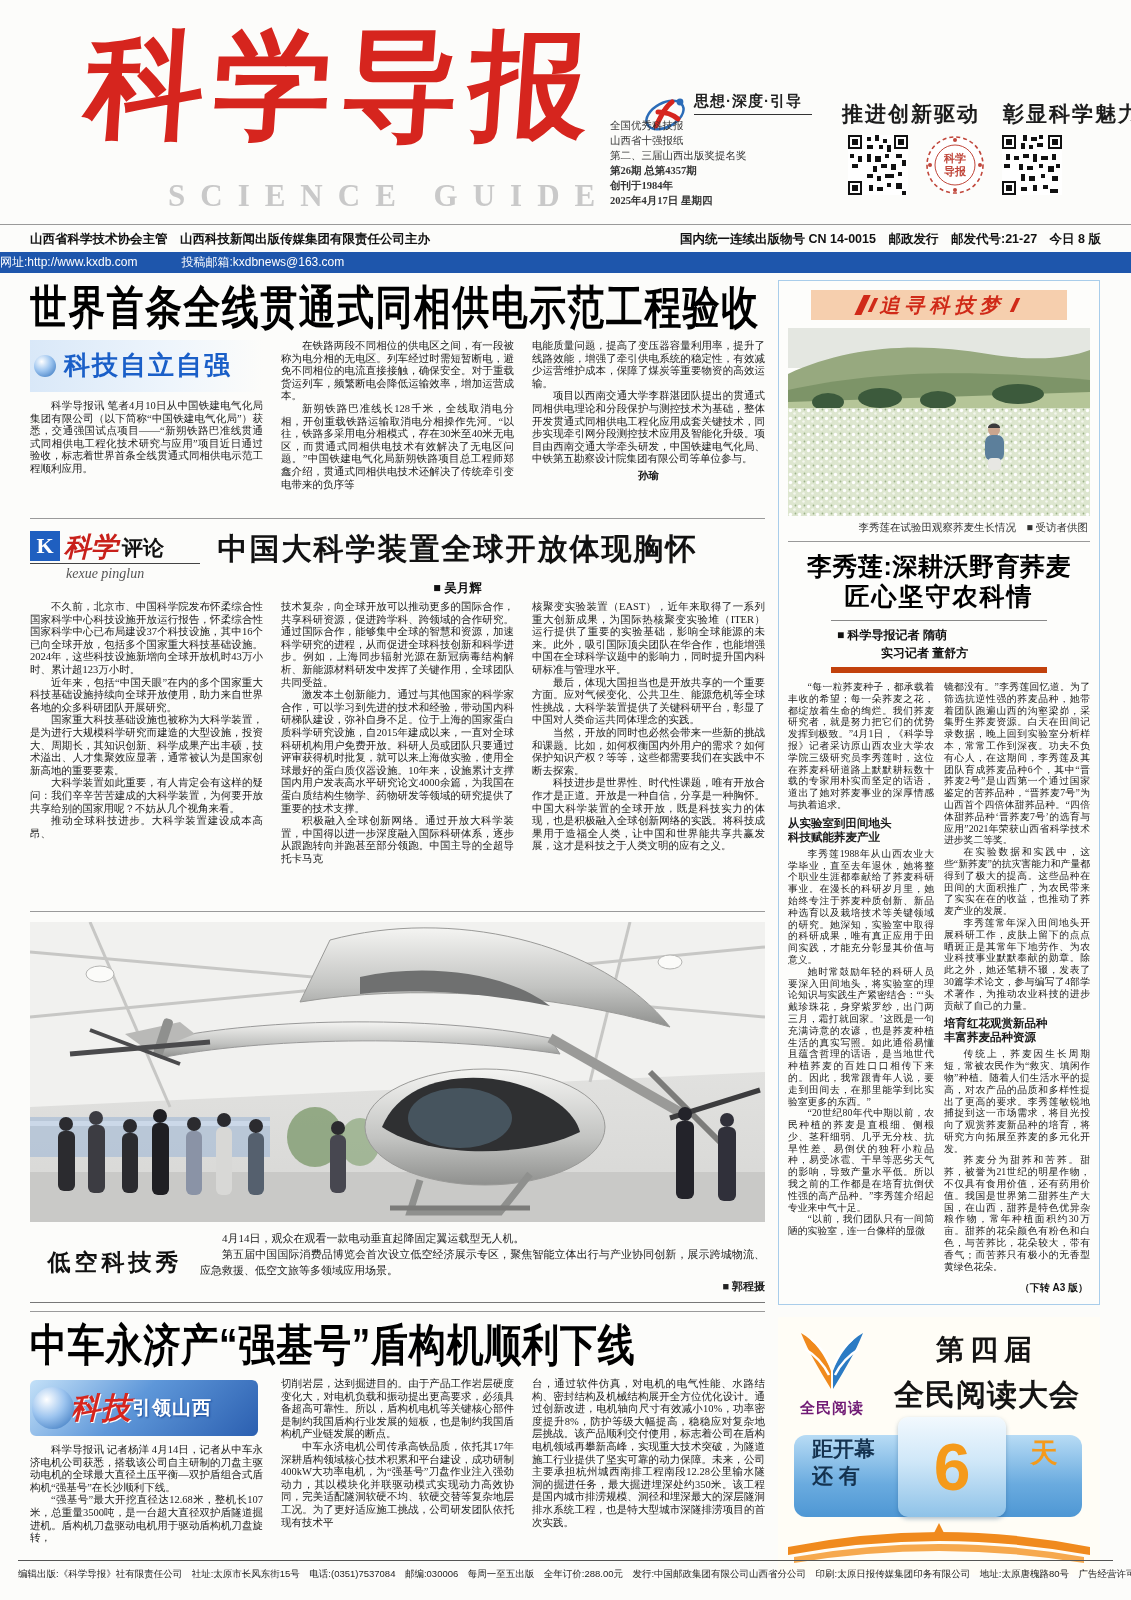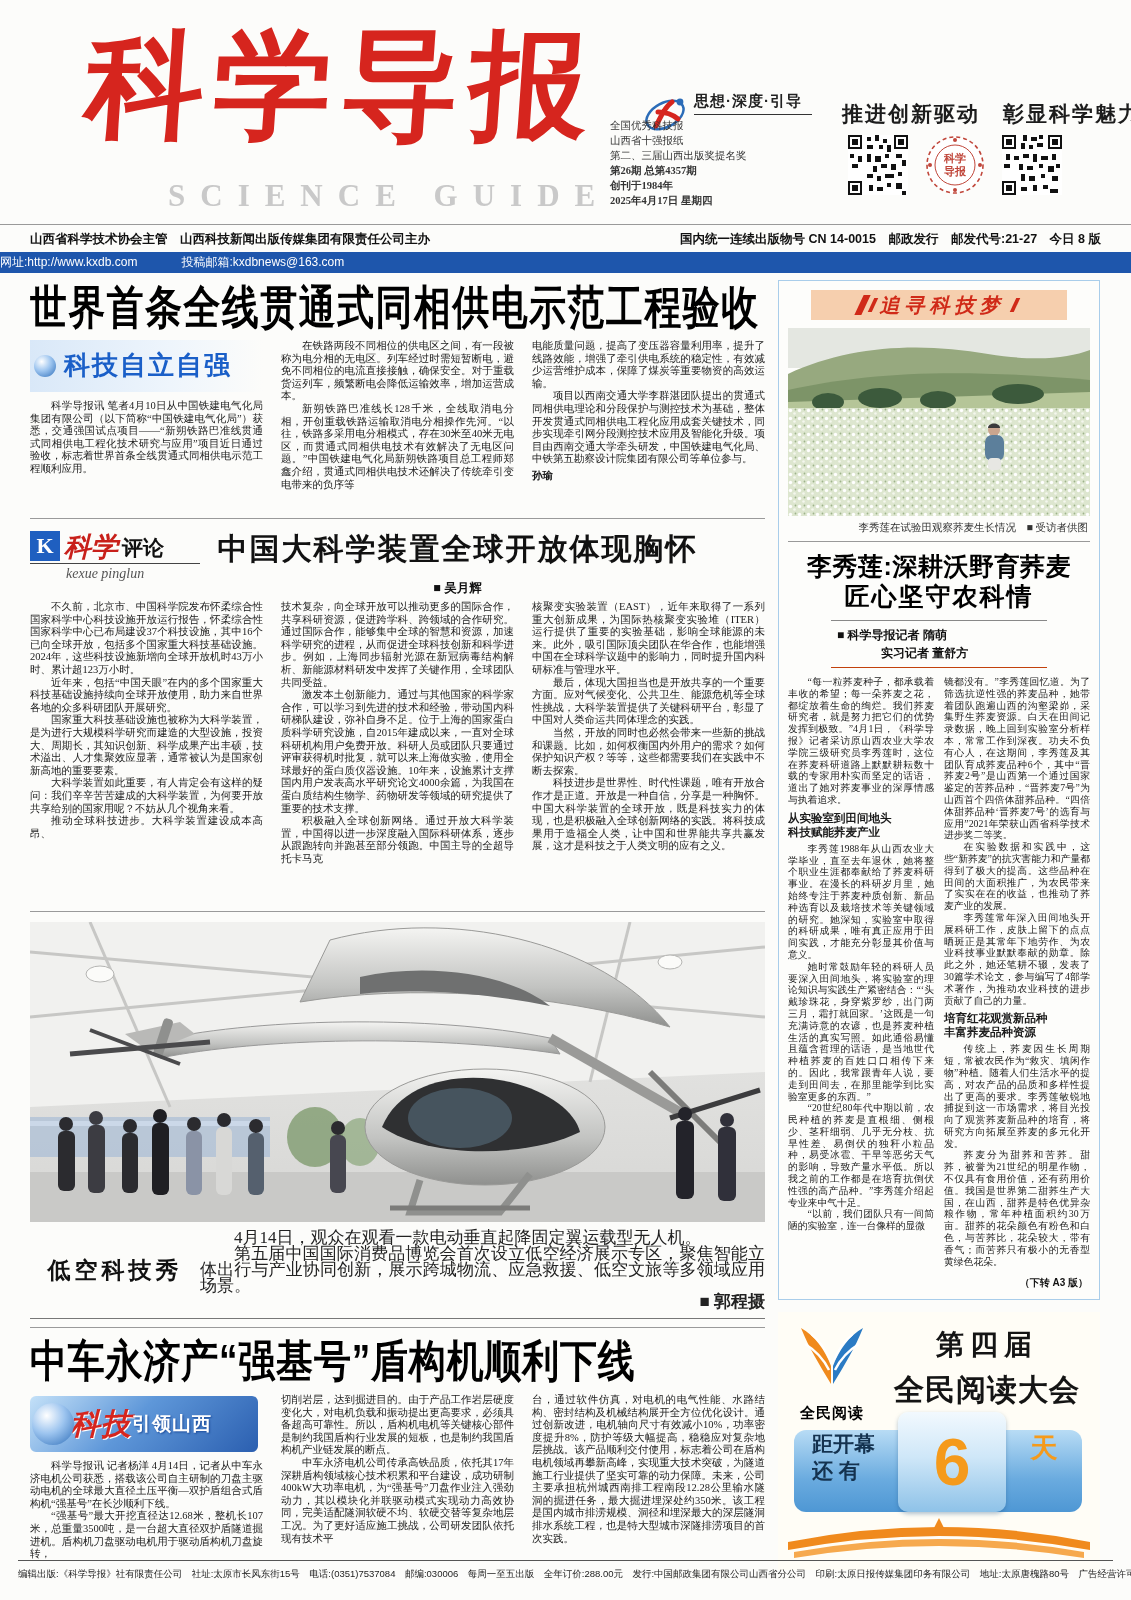--- a/index.html
+++ b/index.html
@@ -29,21 +29,21 @@
   .right-col{position:absolute;left:778px;top:280px;width:322px;}
   .h1{font-size:46px;font-weight:900;white-space:nowrap;letter-spacing:2px;line-height:54px;
       transform:scaleX(0.80);transform-origin:left center;color:#000;}
   .h2{font-size:44px;font-weight:900;white-space:nowrap;letter-spacing:1px;line-height:50px;
       transform:scaleX(0.84);transform-origin:left center;color:#000;margin:4px 0 8px;}
   .cols{display:flex;gap:18px;text-align:justify;font-family:"Liberation Serif",serif;
       font-size:10.5px;line-height:12.6px;color:#1b1b1b;overflow:hidden;}
   .c{width:233px;}
   .cols p{margin:0;text-indent:2em;}
   .cols p.noind{text-indent:0;}
-  .author-line{text-align:left;font-weight:700;margin-top:4px;}
+  .author-line{text-align:center;font-weight:700;margin-top:4px;}
   .divider{border-top:1px solid #9a9a9a;margin:10px 0;}
   
   .lead-badge{height:52px;margin-bottom:8px;display:flex;align-items:center;gap:8px;padding-left:4px;
       background:linear-gradient(90deg,#d9e8f8 0%,#eef5fc 60%,#fcfcfa 100%);
       color:#1a5fc8;font-size:26px;font-weight:900;letter-spacing:2px;font-family:Liberation Serif, serif;}
   .globe{width:22px;height:22px;border-radius:50%;
       background:radial-gradient(circle at 35% 30%,#ffffff 0%,#9cc4ef 45%,#2b6cb8 100%);flex:0 0 auto;}
   
   .comm-head{position:relative;height:72px;margin-top:4px;}
   .comm-logo{position:absolute;left:0;top:2px;width:170px;}
@@ -54,21 +54,21 @@
   .comm-suffix{font-size:21px;font-weight:900;color:#111;line-height:26px;}
   .comm-pinyin{font-family:"Liberation Serif",serif;font-style:italic;font-size:14px;color:#555;padding:2px 0 0 36px;}
   .comm-title{text-align:center;font-size:30px;font-weight:900;letter-spacing:2px;padding-left:120px;white-space:nowrap;}
   .comm-author{text-align:center;font-size:12.5px;font-weight:700;margin-top:10px;padding-left:120px;}
   .comm-cols{height:300px;}
   
   .main-photo{display:block;margin-top:2px;}
   .caption{display:flex;border-bottom:1px solid #777;padding:6px 0 8px;margin-top:2px;}
   .cap-label{width:170px;display:flex;align-items:center;justify-content:center;font-size:23px;
       font-weight:800;letter-spacing:4px;}
-  .cap-text{flex:1;font-family:"Liberation Serif",serif;font-size:17px;line-height:16px;text-align:justify;color:#222;}
+  .cap-text{flex:1;font-family:"Liberation Serif",serif;font-size:11px;line-height:16px;text-align:justify;color:#222;}
   .cap-text p{margin:0;text-indent:2em;}
   .cap-credit{text-align:right;font-weight:700;}
   
   .shield-badge{width:228px;height:56px;border-radius:6px;margin:2px 0 8px;position:relative;
       display:flex;align-items:center;padding-left:40px;box-sizing:border-box;
       background:linear-gradient(135deg,#c4e1f8 0%,#5e97d9 45%,#2b5fb0 100%);}
   .shield-badge .globe{position:absolute;left:2px;top:7px;width:42px;height:42px;}
   .sb-red{color:#d6251e;font-size:30px;font-weight:900;font-style:italic;font-family:"Liberation Serif",serif;
       text-shadow:1px 1px 0 #fff;letter-spacing:1px;}
   .sb-white{color:#fff;font-size:19px;font-weight:900;letter-spacing:1px;text-shadow:1px 1px 2px #1a4a9a;}
@@ -80,35 +80,35 @@
       color:#d02a18;font-size:20px;font-weight:900;font-style:italic;letter-spacing:5px;
       font-family:"Liberation Serif",serif;}
   .slash{display:inline-block;width:7px;height:20px;background:#d02a18;transform:skewX(-25deg);margin-right:3px;}
   .slash.small{width:4px;height:14px;}
   .f-photo{display:block;}
   .f-photo-cap{font-size:10.5px;color:#333;text-align:right;padding:5px 2px 6px;border-bottom:1px solid #999;
       font-family:"Liberation Serif",serif;}
   .f-title{text-align:center;font-weight:900;color:#000;margin-top:9px;line-height:30px;}
   .f-title .t1{font-size:25px;letter-spacing:0.5px;}
   .f-title .t2{font-size:25px;letter-spacing:2px;}
-  .f-byline{width:216px;margin:9px auto 8px;border-top:1px solid #888;border-bottom:1px solid #c2410c;
+  .f-byline{width:216px;margin:9px auto 8px;border-top:1px solid #888;border-bottom:6px solid #c2410c;
       padding:5px 0 5px 6px;font-size:12px;font-weight:700;line-height:18px;box-sizing:border-box;}
   .f-byline .b2{padding-left:44px;}
   .f-body{display:flex;gap:10px;height:596px;overflow:hidden;text-align:justify;
       font-family:"Liberation Serif",serif;font-size:9.8px;line-height:11.8px;color:#1b1b1b;}
   .f-c{width:146px;}
   .f-body p{margin:0;text-indent:2em;}
   .f-body p.noind{text-indent:0;}
   .f-sub{font-family:"Liberation Sans",sans-serif;font-weight:800;font-size:11.5px;line-height:14px;
       margin:5px 0 4px;text-indent:0;}
   .f-continued{text-align:right;font-size:10px;font-weight:700;padding:4px 2px 0;}
   
   .promo{position:relative;margin-top:12px;height:258px;background:#fffdf6;}
   .promo-logo{position:absolute;left:6px;top:10px;width:96px;text-align:center;}
-  .promo-logo-label{font-size:15px;font-weight:900;color:#000000;letter-spacing:1px;margin-top:16px;}
+  .promo-logo-label{font-size:15px;font-weight:900;color:#701a75;letter-spacing:1px;margin-top:6px;}
   .promo-t{position:absolute;left:104px;top:14px;width:210px;text-align:center;
       font-family:"Liberation Serif",serif;font-weight:900;color:#141414;}
   .promo-t .l1{font-size:28px;letter-spacing:6px;}
   .promo-t .l2{font-size:30px;letter-spacing:1px;margin-top:6px;}
   .countdown{position:absolute;left:16px;top:118px;width:288px;height:82px;border-radius:12px;
       background:linear-gradient(180deg,#b8dcf5 0%,#6aabdf 60%,#4e97d4 100%);
       display:flex;}
   .cd-labels{width:86px;padding-left:18px;color:#14324f;font-weight:900;font-size:21px;line-height:27px;}
   .cd-num{width:108px;height:100px;margin-top:-18px;border-radius:10px;
       background:linear-gradient(180deg,#f2f9fe 0%,#cfe7f8 45%,#8ec2e8 100%);

